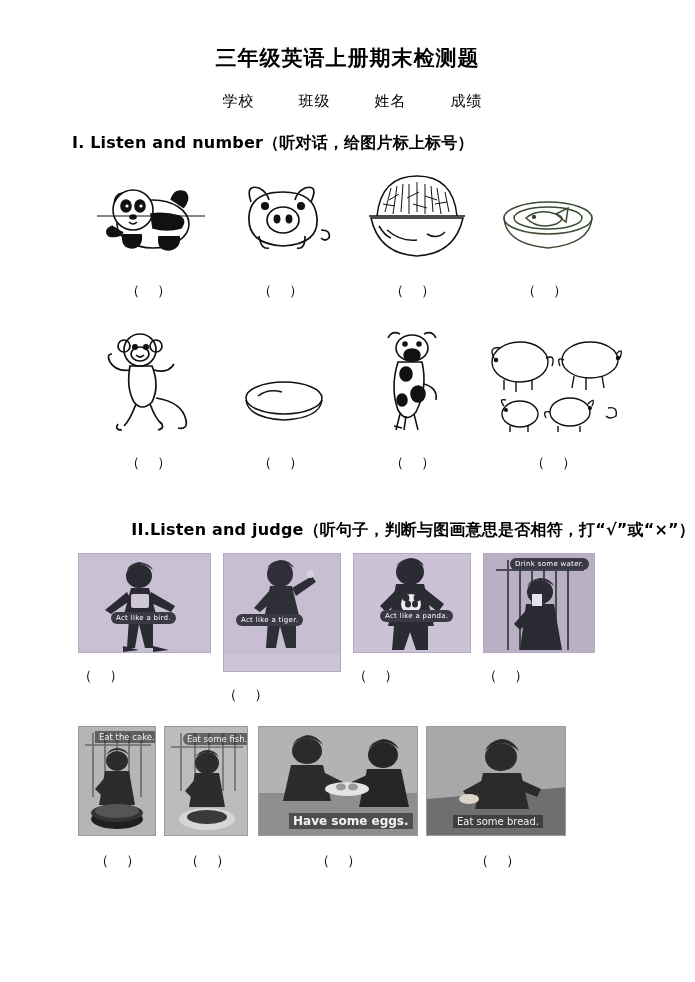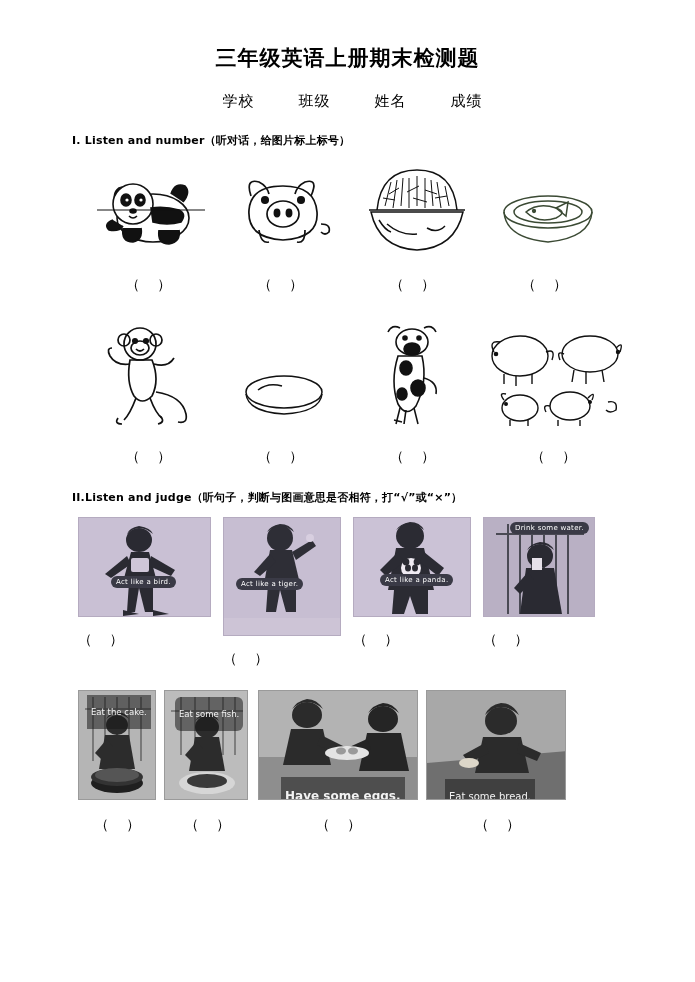--- a/index.html
+++ b/index.html
@@ -39,21 +39,21 @@
     font-size: 15px;
     margin-top: 20px;
     padding-left: 10px;
   }
   .subtitle-row span {
     letter-spacing: 1px;
   }
   .section-heading {
     font-family: "DejaVu Sans", sans-serif;
     font-weight: bold;
-    font-size: 11px;
+    font-size: 16px;
     margin: 22px 0 0 72px;
     letter-spacing: 0.2px;
   }
 
   
   .pic-row {
     display: flex;
     align-items: flex-end;
     margin-top: 14px;
     padding-left: 86px;
@@ -108,22 +108,23 @@
     padding: 2px 5px;
     white-space: nowrap;
     letter-spacing: 0.3px;
   }
   .caption-dark {
     position: absolute;
     font-family: "DejaVu Sans", sans-serif;
     font-size: 8.5px;
     color: #f2f2f2;
     background: rgba(25,25,25,0.55);
-    padding: 12px 4px;
+    padding: 1px 4px;
     white-space: nowrap;
+    margin-left: 8px;
   }
   .ans-row {
     display: flex;
     padding-left: 78px;
     margin-top: 12px;
   }
   svg { display: block; }
 </style>
 </head>
 <body>
@@ -334,21 +335,21 @@
               <path d="M98 94 L98 100"></path>
             <path d="M68 80 Q60 78 64 86"></path>
             <path d="M126 76 Q136 74 134 84 Q128 88 124 84"></path>
           </g>
         </svg>
       </div>
       <div class="answer">（   ）</div>
     </div>
   </div>
 
-  <div class="section-heading" style="margin-top:24px;">II.Listen and judge（听句子，判断与图画意思是否相符，打“√”或“×”）</div>
+  <div class="section-heading" style="margin-top:48px;text-align:right;">II.Listen and judge（听句子，判断与图画意思是否相符，打“√”或“×”）</div>
 
   <div class="photo-row">
 
     <div class="photo-cell" style="width:145px;">
       <div class="photo" style="width:133px;height:100px;">
         <svg width="133" height="100" viewBox="0 0 133 100">
           <rect width="133" height="100" fill="#c9c0d4"></rect>
           <g fill="#2a2a32">
             <ellipse cx="60" cy="22" rx="13" ry="12"></ellipse>
             <path d="M48 16 Q60 4 74 16 Q72 10 60 8 Q50 10 48 16"></path>

